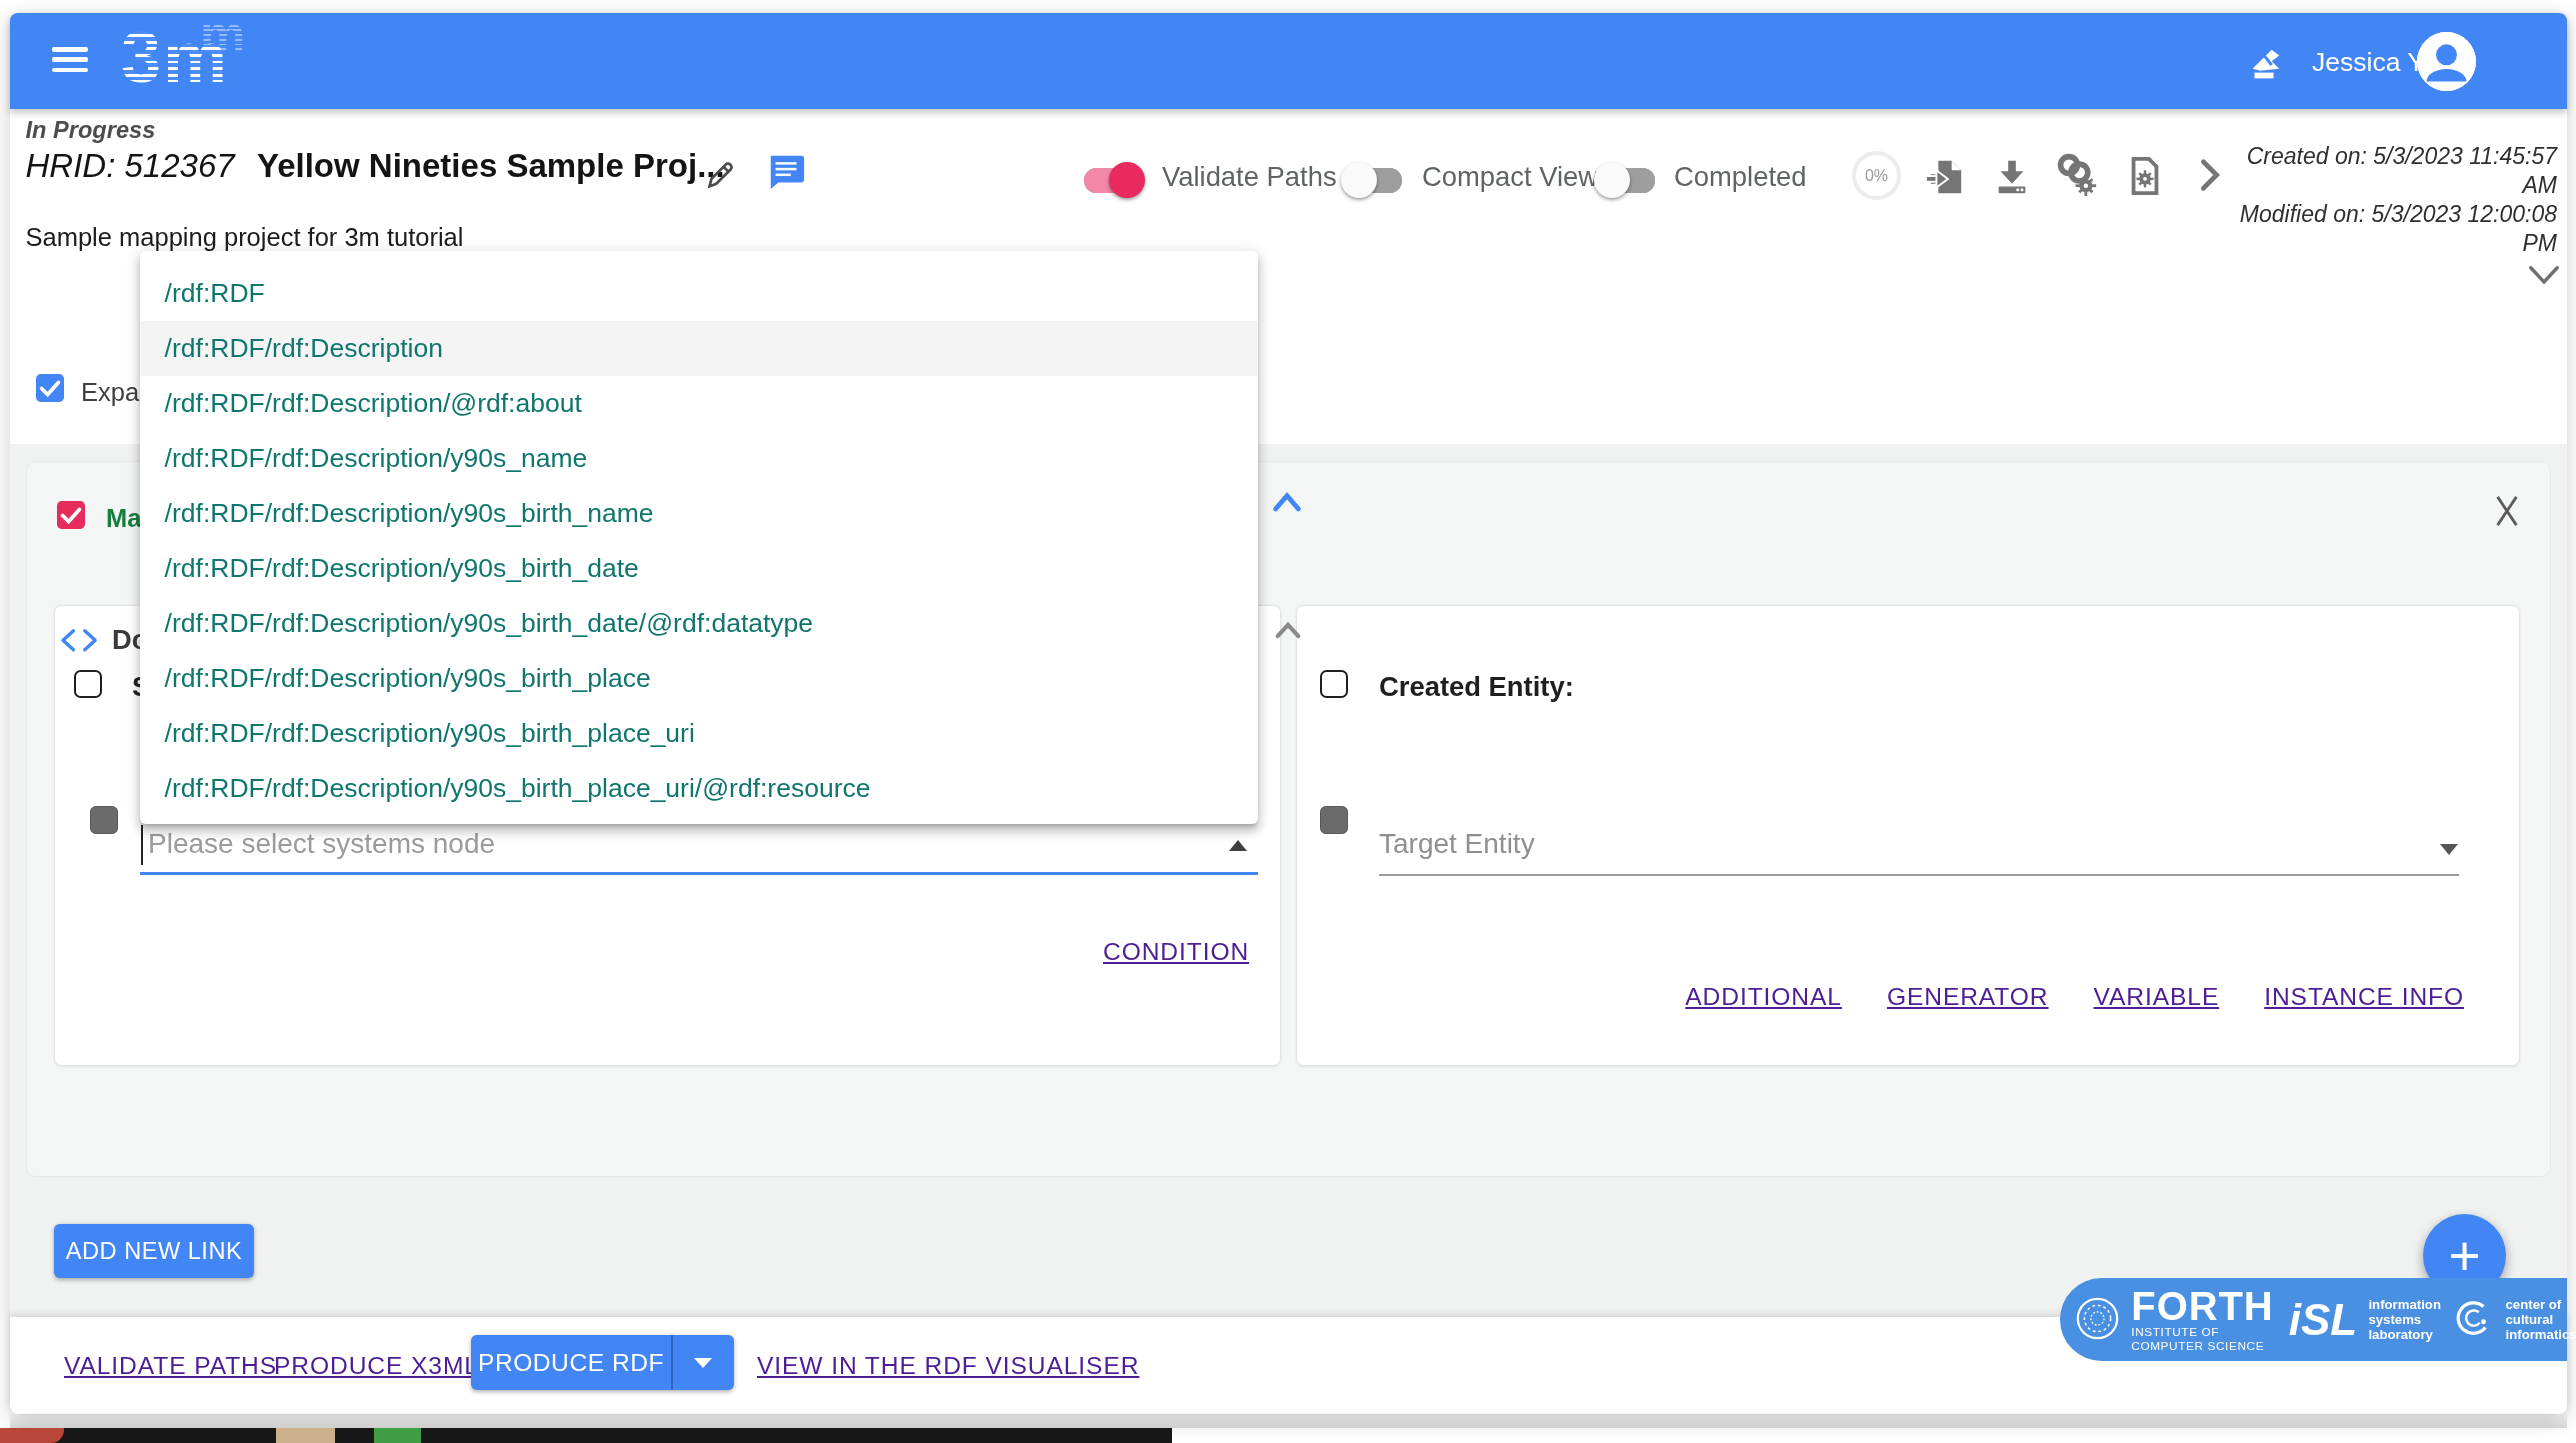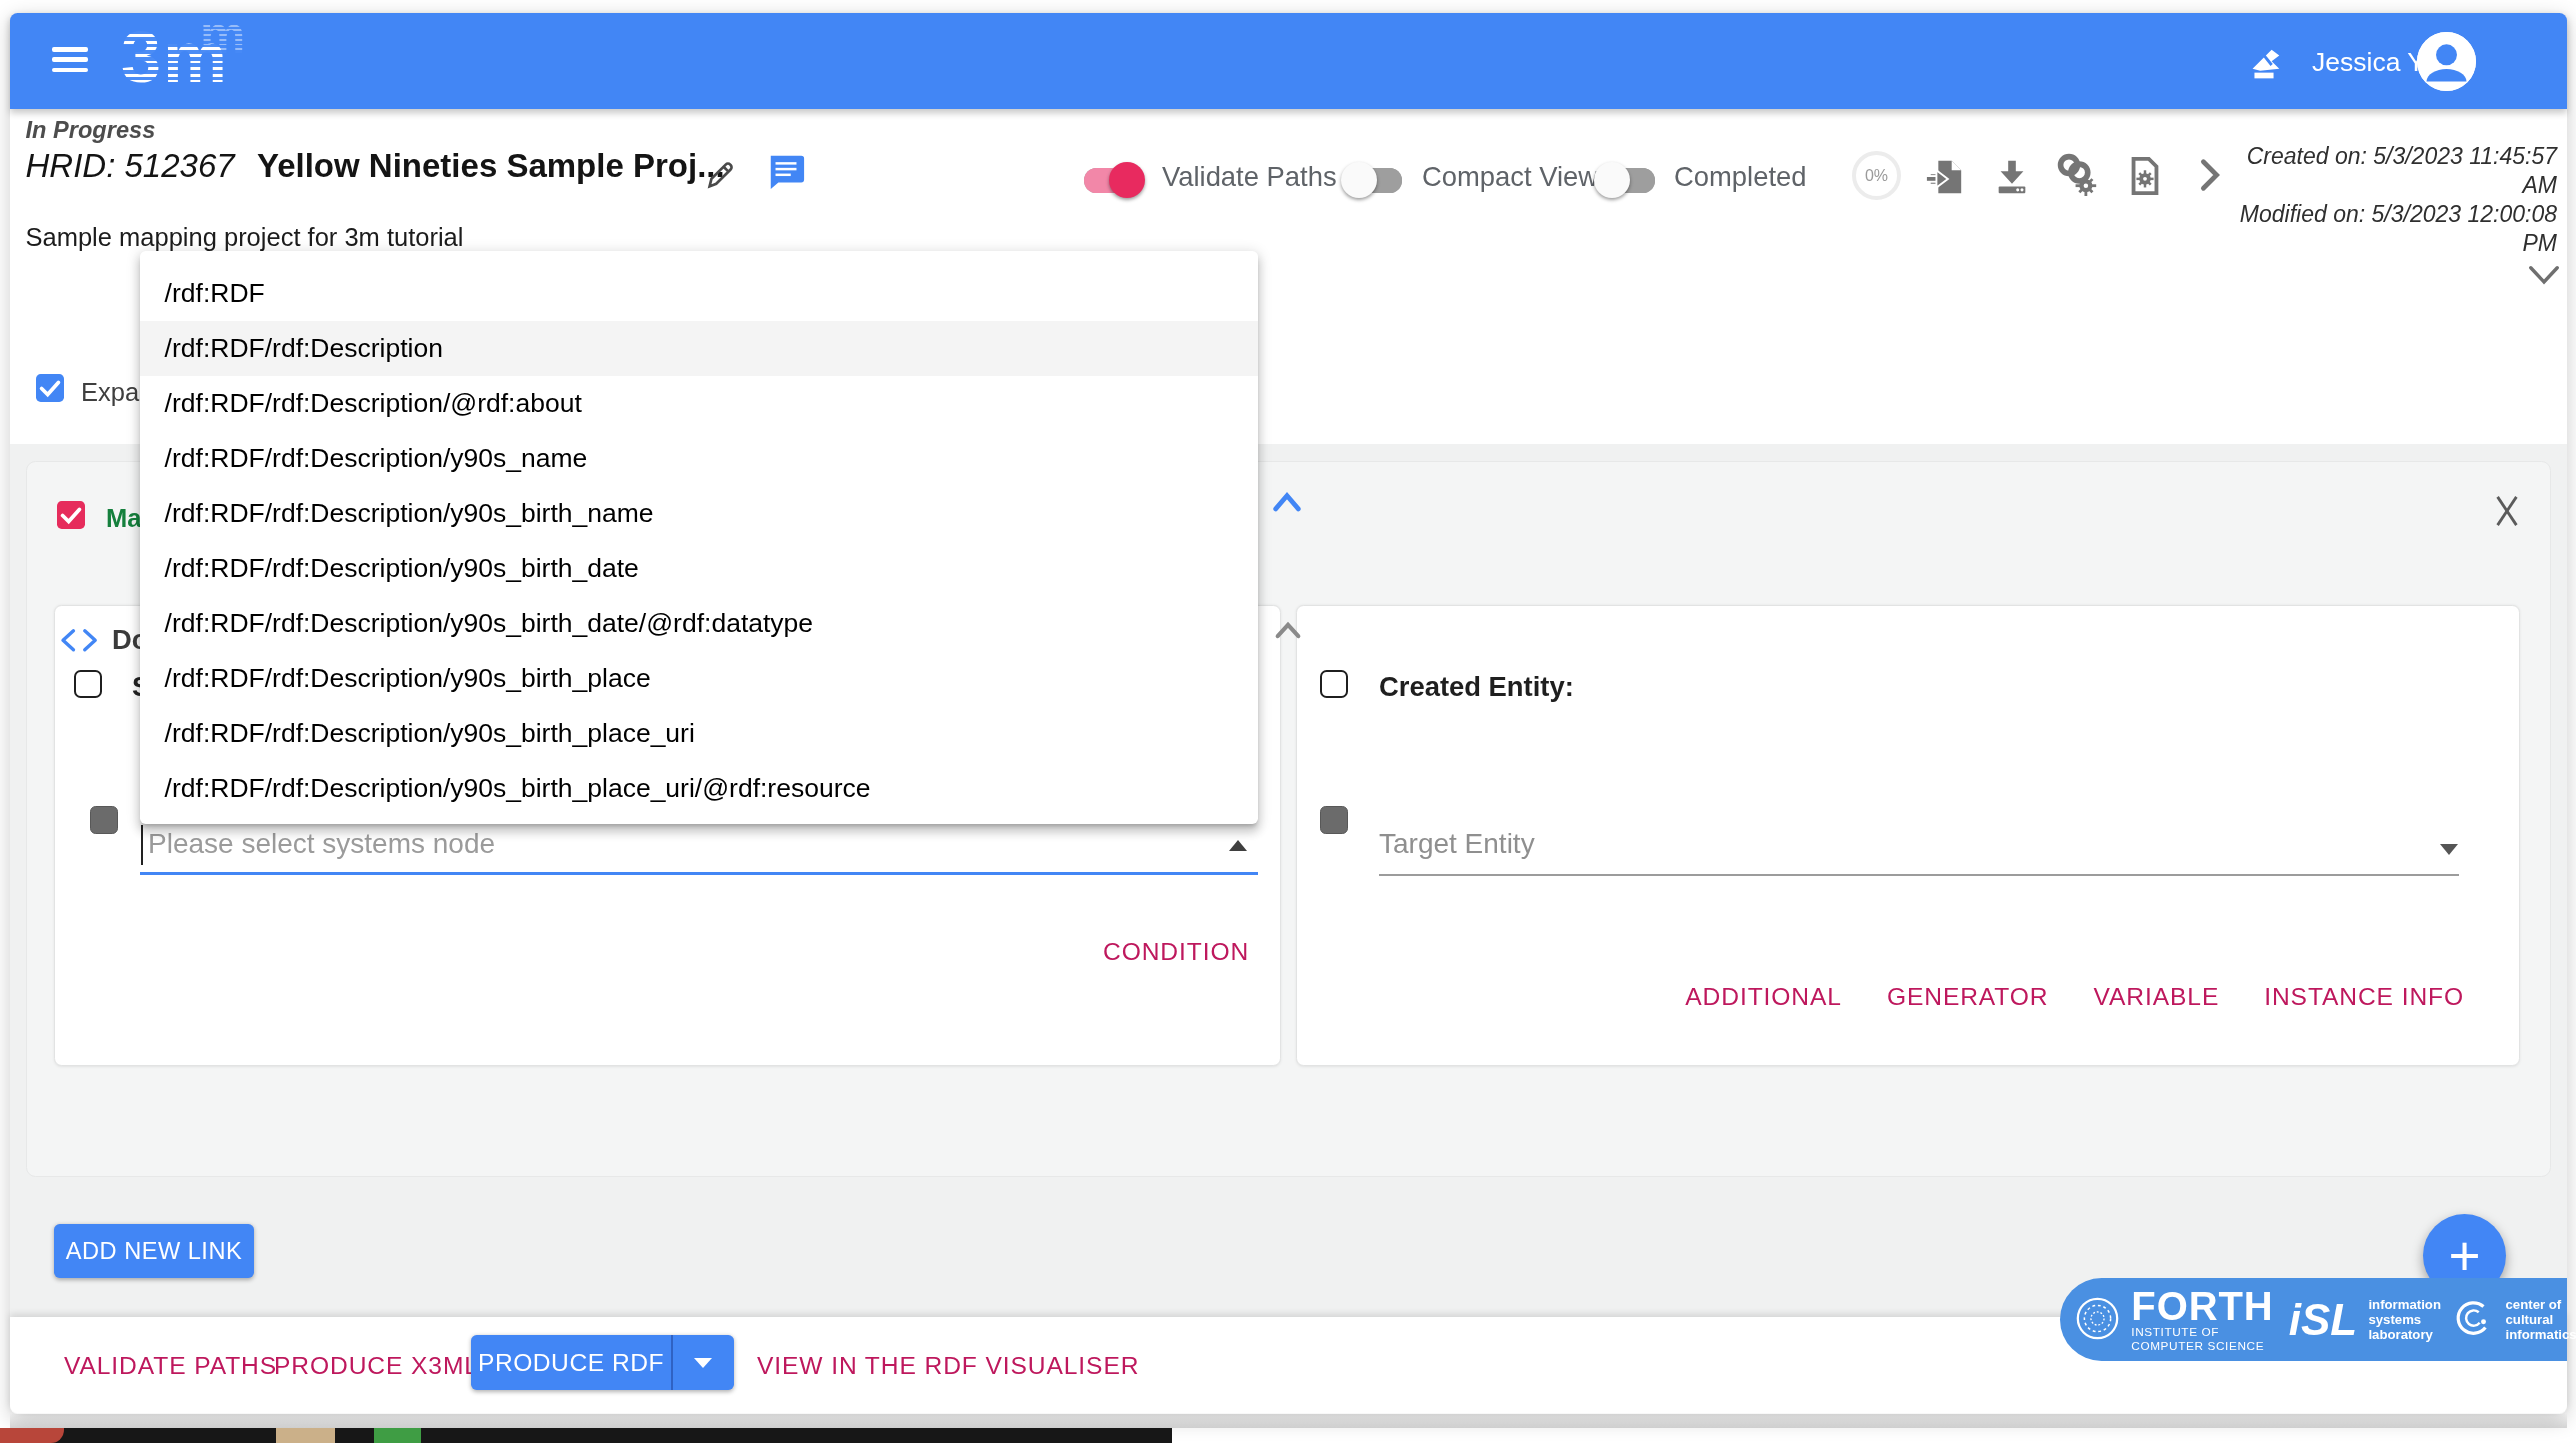--- a/index.html
+++ b/index.html
@@ -83,30 +83,30 @@
   .ph-text { font-size:28px; white-space:nowrap; }
   .src-ph { left:148px; top:828px; color:#9b9b9b; }
   .tgt-ph { left:1379px; top:828px; color:#8f8f8f; }
   .underline-blue { left:140px; top:872px; width:1118px; height:2.8px; background:#4286f5; }
   .underline-gray { left:1379px; top:874px; width:1080px; height:1.9px; background:#9c9c9c; }
   .tri-up { left:1229px; top:840px; width:0; height:0; border-left:9.5px solid transparent;
             border-right:9.5px solid transparent; border-bottom:11.3px solid #3f3f3f; cursor:pointer; }
   .tri-down { left:2440px; top:844px; width:0; height:0; border-left:9.5px solid transparent;
             border-right:9.5px solid transparent; border-top:11.3px solid #555; cursor:pointer; }
 
-  .text-btn { color:#be185d; font-size:24.6px; letter-spacing:0.9px; cursor:pointer; white-space:nowrap; }
+  .text-btn { color:#4c1d95; font-size:24.6px; letter-spacing:0.9px; cursor:pointer; white-space:nowrap;text-decoration:underline; }
   .condition-btn { left:1103px; top:938px; }
   .target-btns { top:983px; right:112px; display:flex; gap:45px; }
 
   
   .menu { left:140px; top:251px; width:1118px; height:573px; background:#fff; border-radius:5.7px;
           overflow:hidden; padding-top:15px; z-index:50;
           box-shadow:0 4.7px 4.7px -2.8px rgba(0,0,0,.2), 0 7.6px 9.5px 0.9px rgba(0,0,0,.14), 0 2.8px 13.2px 1.9px rgba(0,0,0,.12); }
   .menu-item { height:55px; display:flex; align-items:center; padding-left:24.6px;
-               font-size:26.5px; color:#000000; cursor:pointer; white-space:nowrap; }
+               font-size:26.5px; color:#0f766e; cursor:pointer; white-space:nowrap; }
   .menu-item.highlighted { background:#f4f4f4; }
 
   
   .add-link-btn { left:54px; top:1224px; width:200px; height:54px; background:#4286f5; color:#fff;
                   border:none; border-radius:5.7px; font-size:23.6px; letter-spacing:0.5px;
                   font-family:"Liberation Sans",sans-serif; cursor:pointer;
                   box-shadow:0 1.9px 4.7px rgba(0,0,0,.3);text-align:center; }
   .fab { left:2423px; top:1214px; width:83px; height:83px; border-radius:50%; background:#4286f5;
          box-shadow:0 4.7px 11.3px rgba(0,0,0,.35); display:flex; align-items:center; justify-content:center;
          color:#fff; font-size:55px; font-weight:300; cursor:pointer; z-index:8; line-height:0;}

